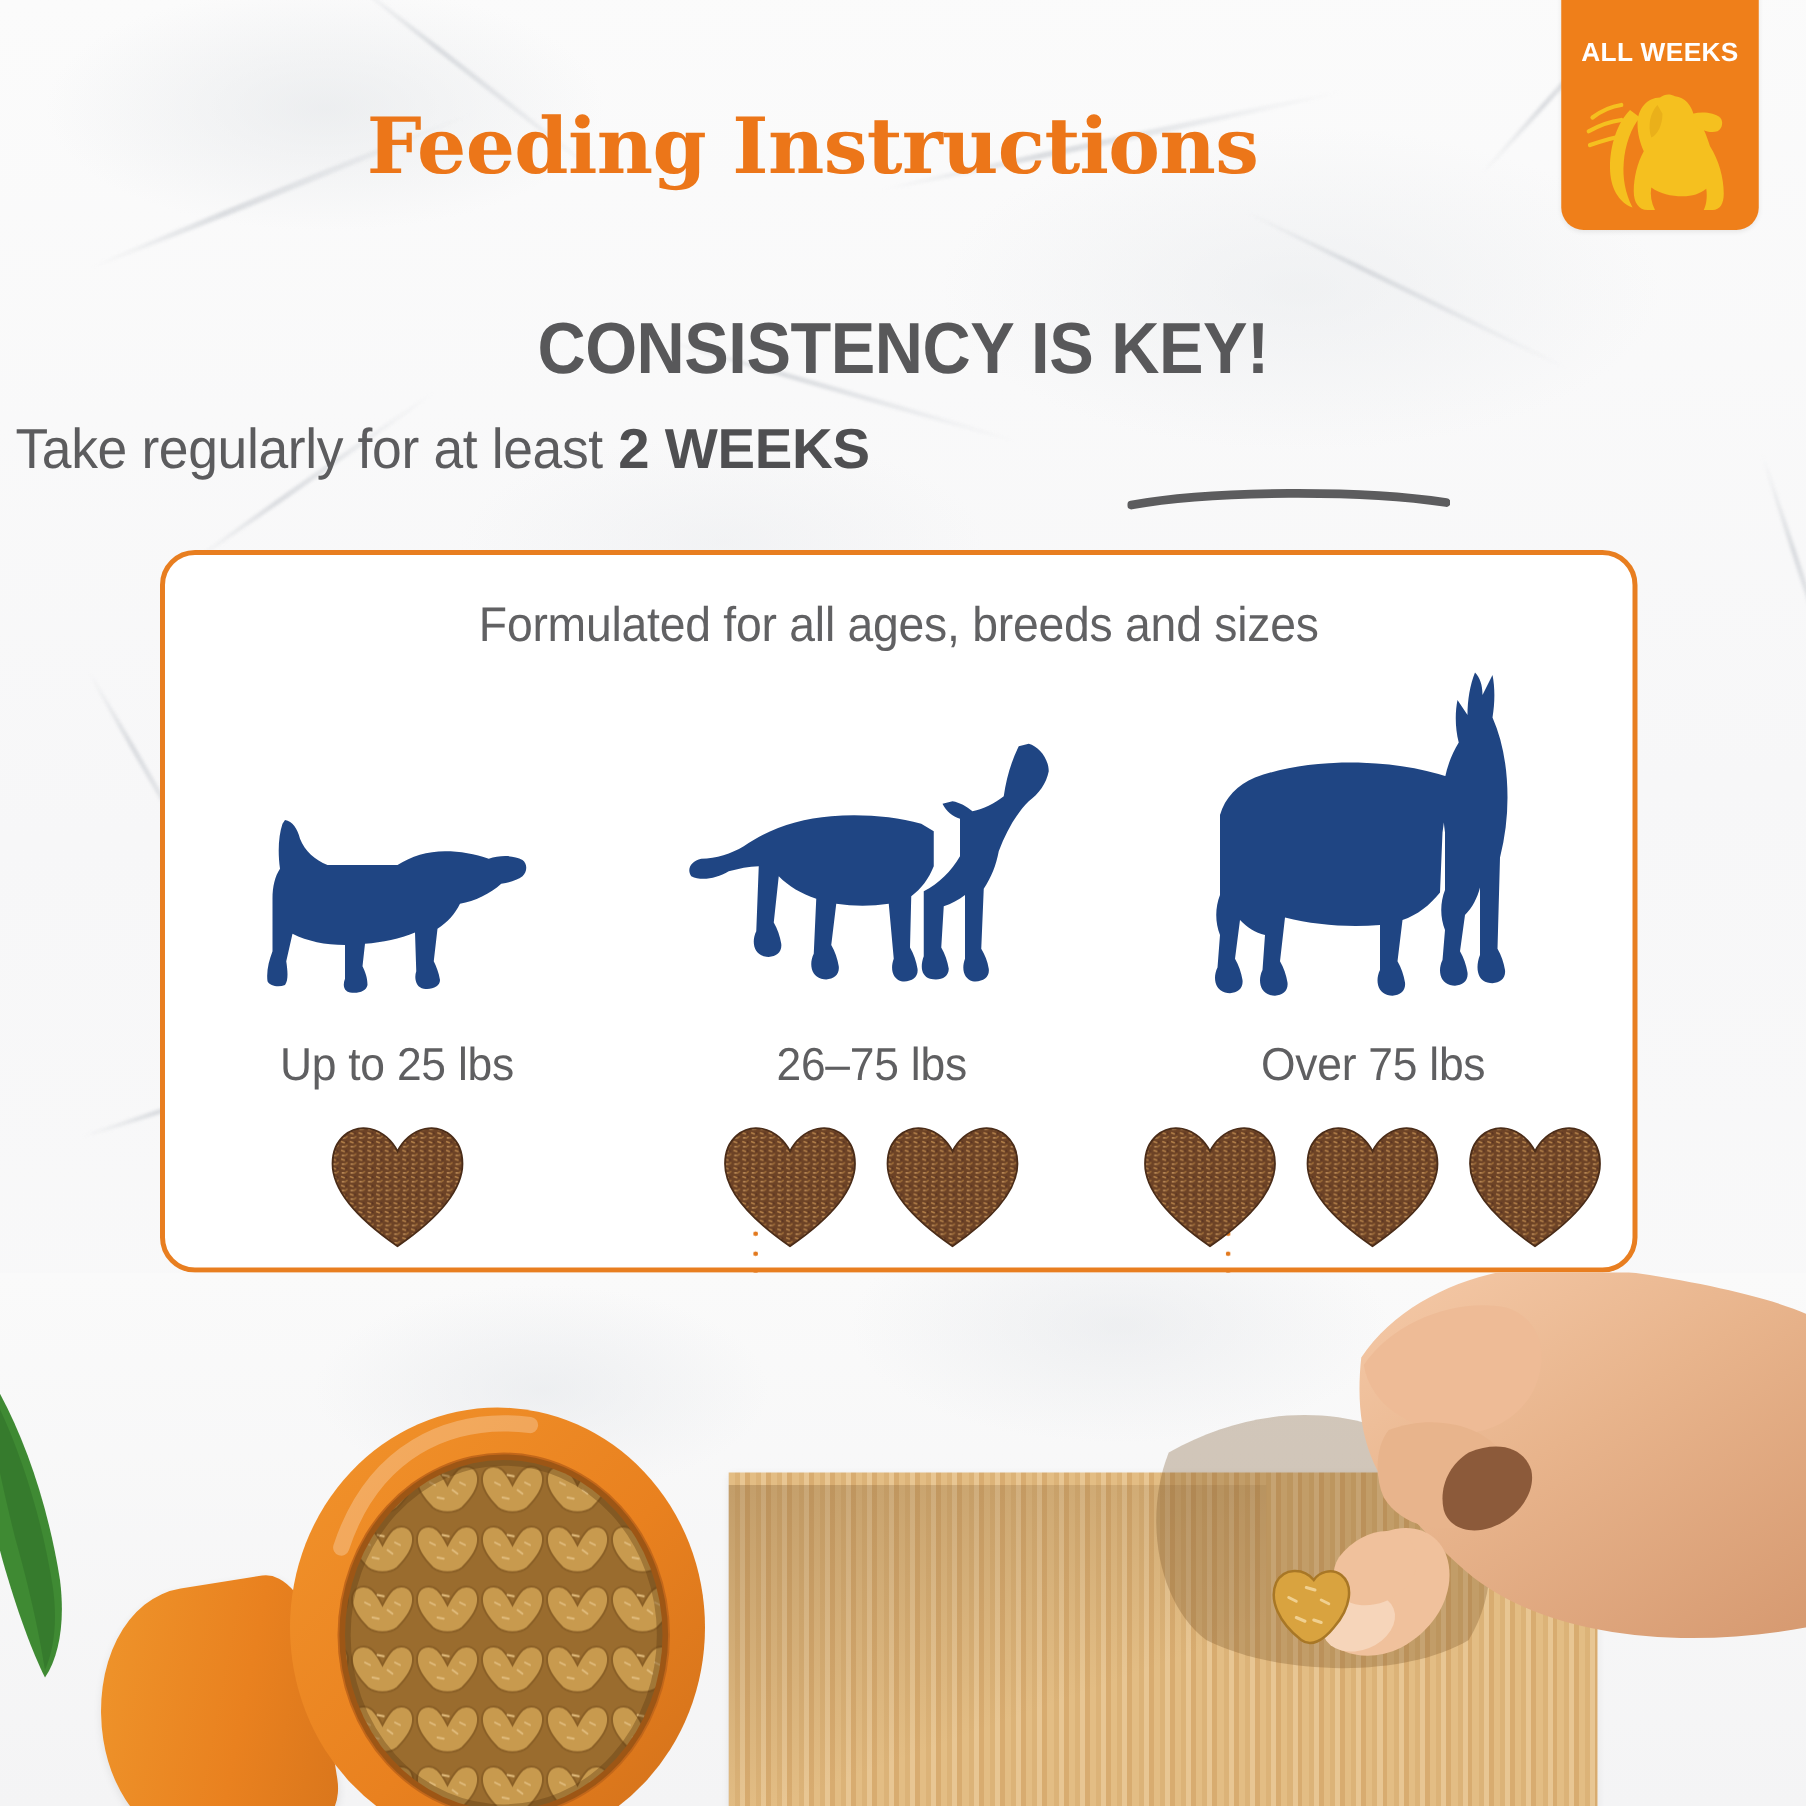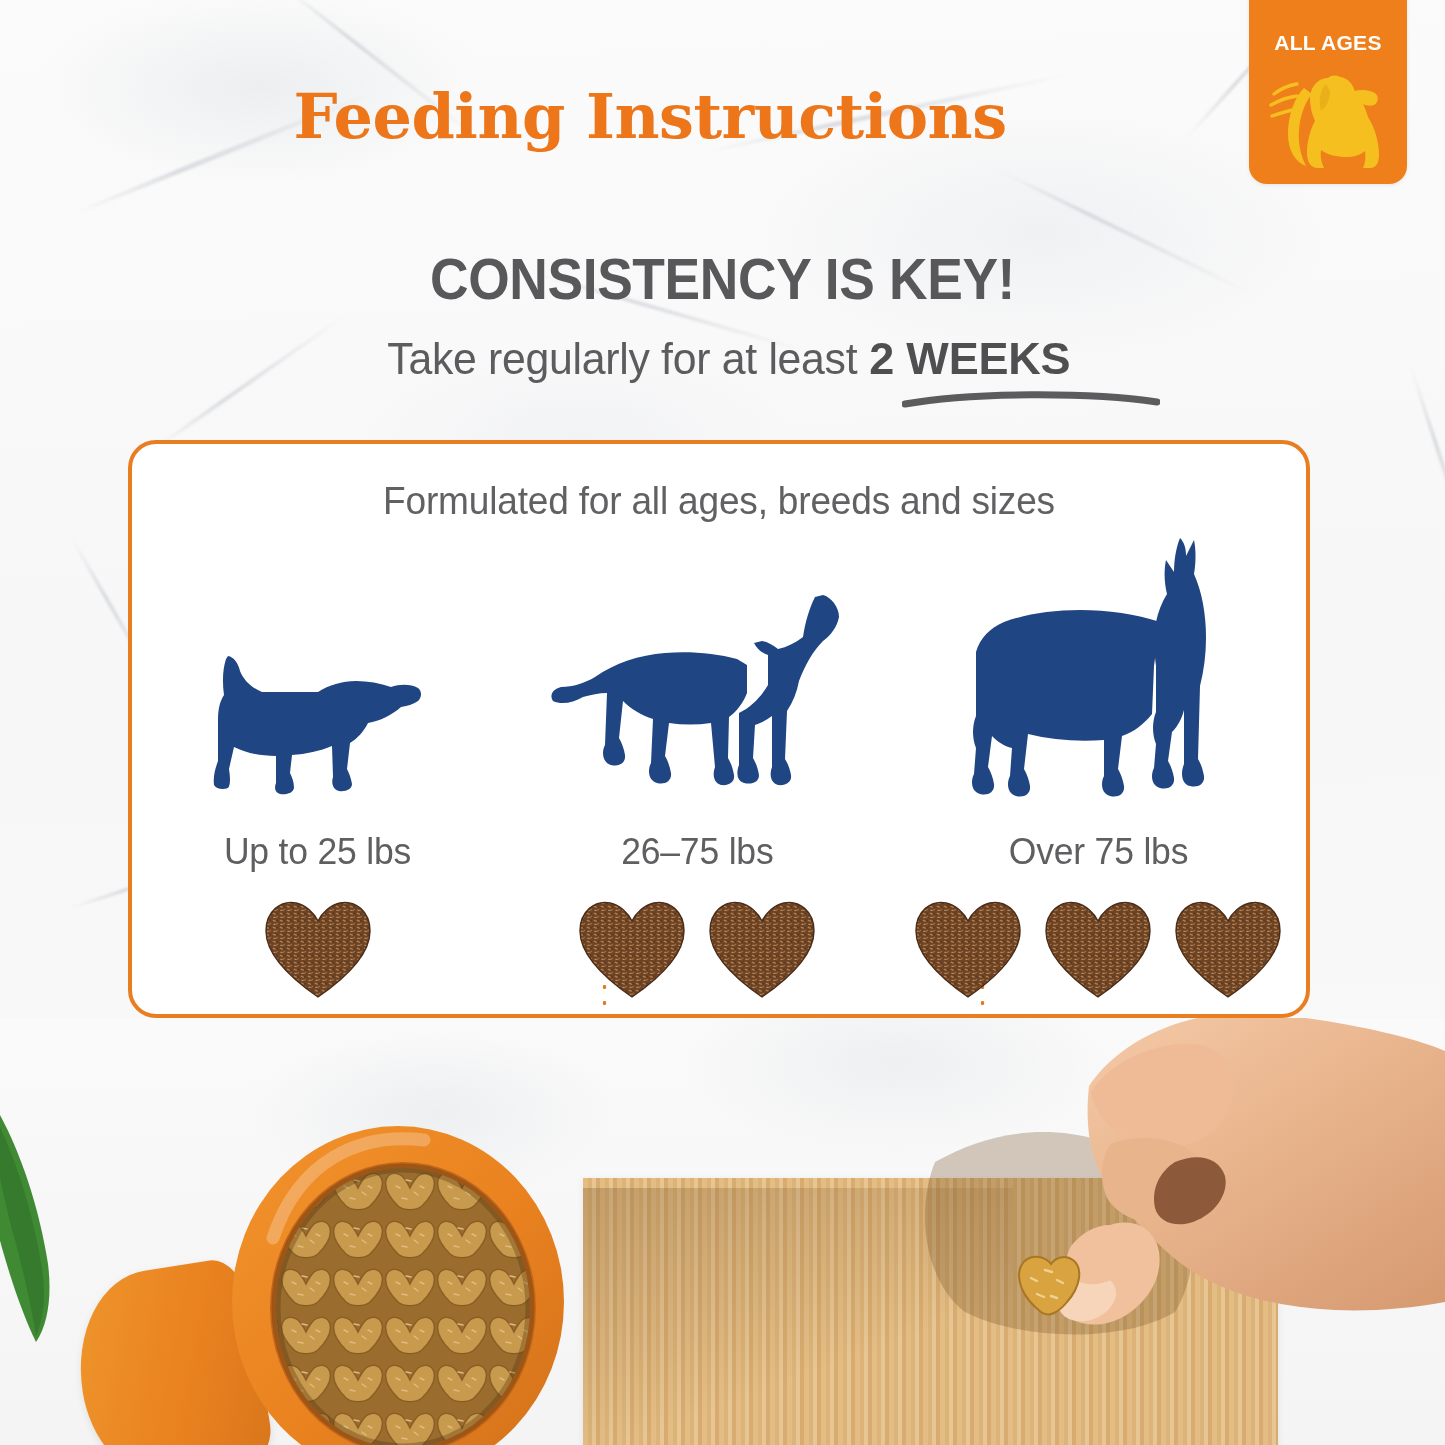--- a/index.html
+++ b/index.html
@@ -88,21 +88,21 @@
     color: #58585a;
     font-size: 58px;
     font-weight: bold;
     letter-spacing: -0.4px;
     transform: scaleX(.92);
   }
   .tagline-wrap {
     position: absolute;
     top: 333px;
     left: 0; right: 0;
-    text-align: center;
+    text-align: left;
     white-space: nowrap;
   }
   .tagline {
     color: #5c5c5e;
     font-size: 45px;
     letter-spacing: -0.3px;
     transform: scaleX(.95);
     display: inline-block;
   }
   .tagline-strong {
@@ -281,21 +281,21 @@
     <div class="vein" style="left:980px; top:230px;  width:290px; height:4px;  transform:rotate(26deg);"></div>
     <div class="vein" style="left:130px; top:380px;  width:240px; height:4px;  transform:rotate(-35deg);"></div>
     <div class="vein" style="left:520px; top:310px;  width:300px; height:4px;  transform:rotate(16deg);"></div>
     <div class="vein" style="left:1150px;top:60px;   width:210px; height:4px;  transform:rotate(-48deg);"></div>
     <div class="vein" style="left:20px;  top:620px;  width:200px; height:4px;  transform:rotate(60deg);"></div>
     <div class="vein" style="left:1330px;top:470px;  width:230px; height:4px;  transform:rotate(72deg);"></div>
     <div class="vein" style="left:60px;  top:880px;  width:180px; height:4px;  transform:rotate(-18deg);"></div>
   </div>
 
   <div class="badge">
-    <div class="badge-label">ALL AGES</div>
+    <div class="badge-label">ALL WEEKS</div>
     <div class="badge-dog">
       <svg width="124" height="116" viewBox="0 0 124 116">
         <g fill="#f5c01f">
 
           <path d="M8 36 C16 30 24 27 31 26" stroke="#f5c01f" stroke-width="3.4" fill="none" stroke-linecap="round"></path>
           <path d="M5 47 C14 42 23 39 31 38" stroke="#f5c01f" stroke-width="3.4" fill="none" stroke-linecap="round"></path>
           <path d="M6 58 C15 55 24 52 32 51" stroke="#f5c01f" stroke-width="3.4" fill="none" stroke-linecap="round"></path>
 
           <path d="M38 30 C28 40 22 58 22 76 C22 92 29 104 40 108 C34 96 32 84 33 72 C34 58 39 44 46 36 Z"></path>
 

